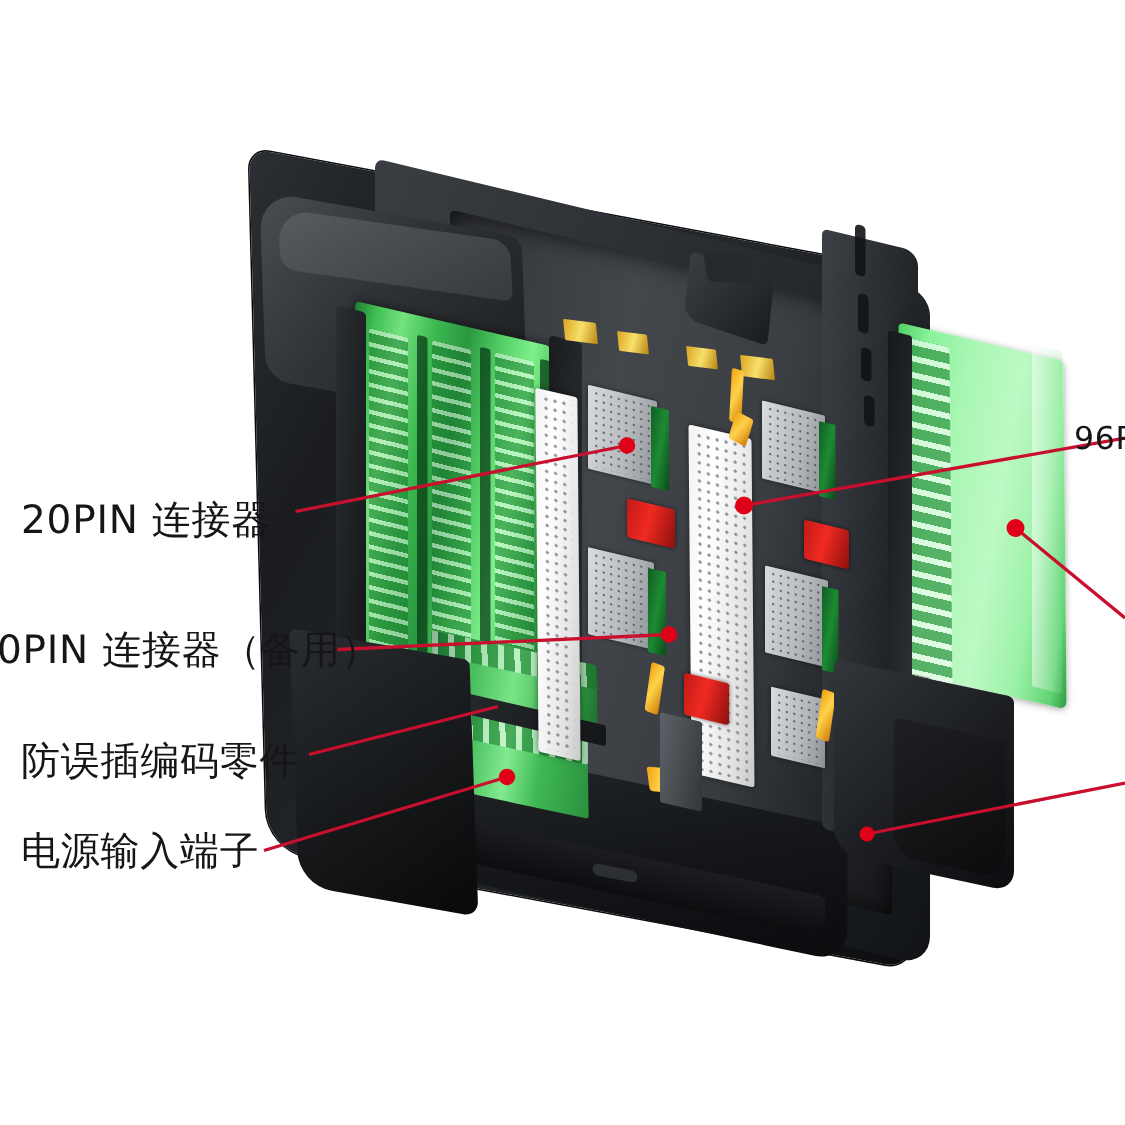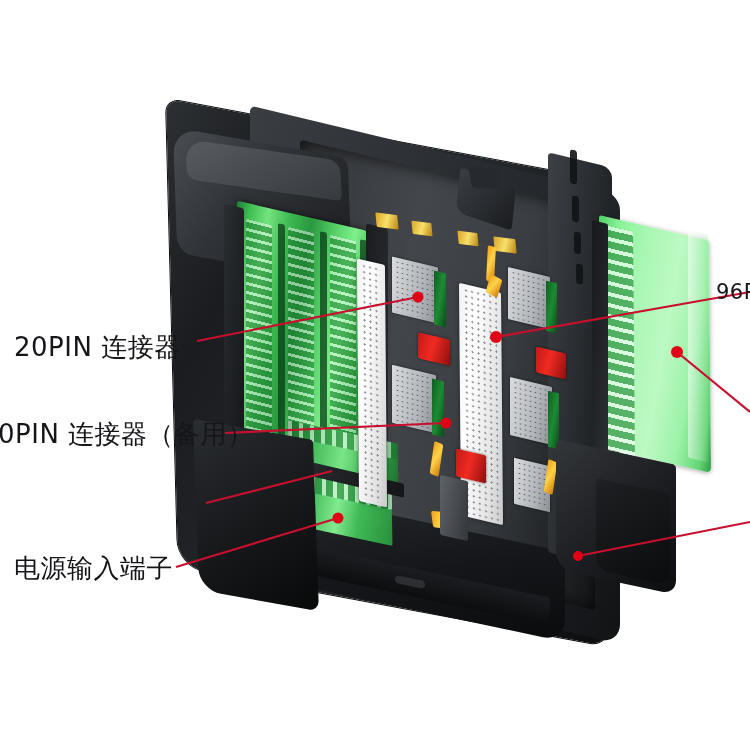--- a/index.html
+++ b/index.html
@@ -358,18 +358,19 @@
     <circle cx="677" cy="352" r="6" fill="#e00018"></circle>
 
     <line x1="750" y1="522" x2="578" y2="556" stroke="#c8102e" stroke-width="2.2"></line>
     <circle cx="578" cy="556" r="5" fill="#e00018"></circle>
   </svg>
 
   <div class="label" style="left:14px;top:333px;">20PIN 连接器</div>
 
   <div class="label" style="left:-2px;top:420px;">0PIN 连接器（备用）</div>
 
+  <div class="label" style="left:14px;top:494px;">防误插编码零件</div>
 
   <div class="label" style="left:14px;top:554px;text-align:right;">电源输入端子</div>
 
   <div class="label right" style="left:716px;top:281px;">96P</div>
 
 </div>
 
 </body></html>

